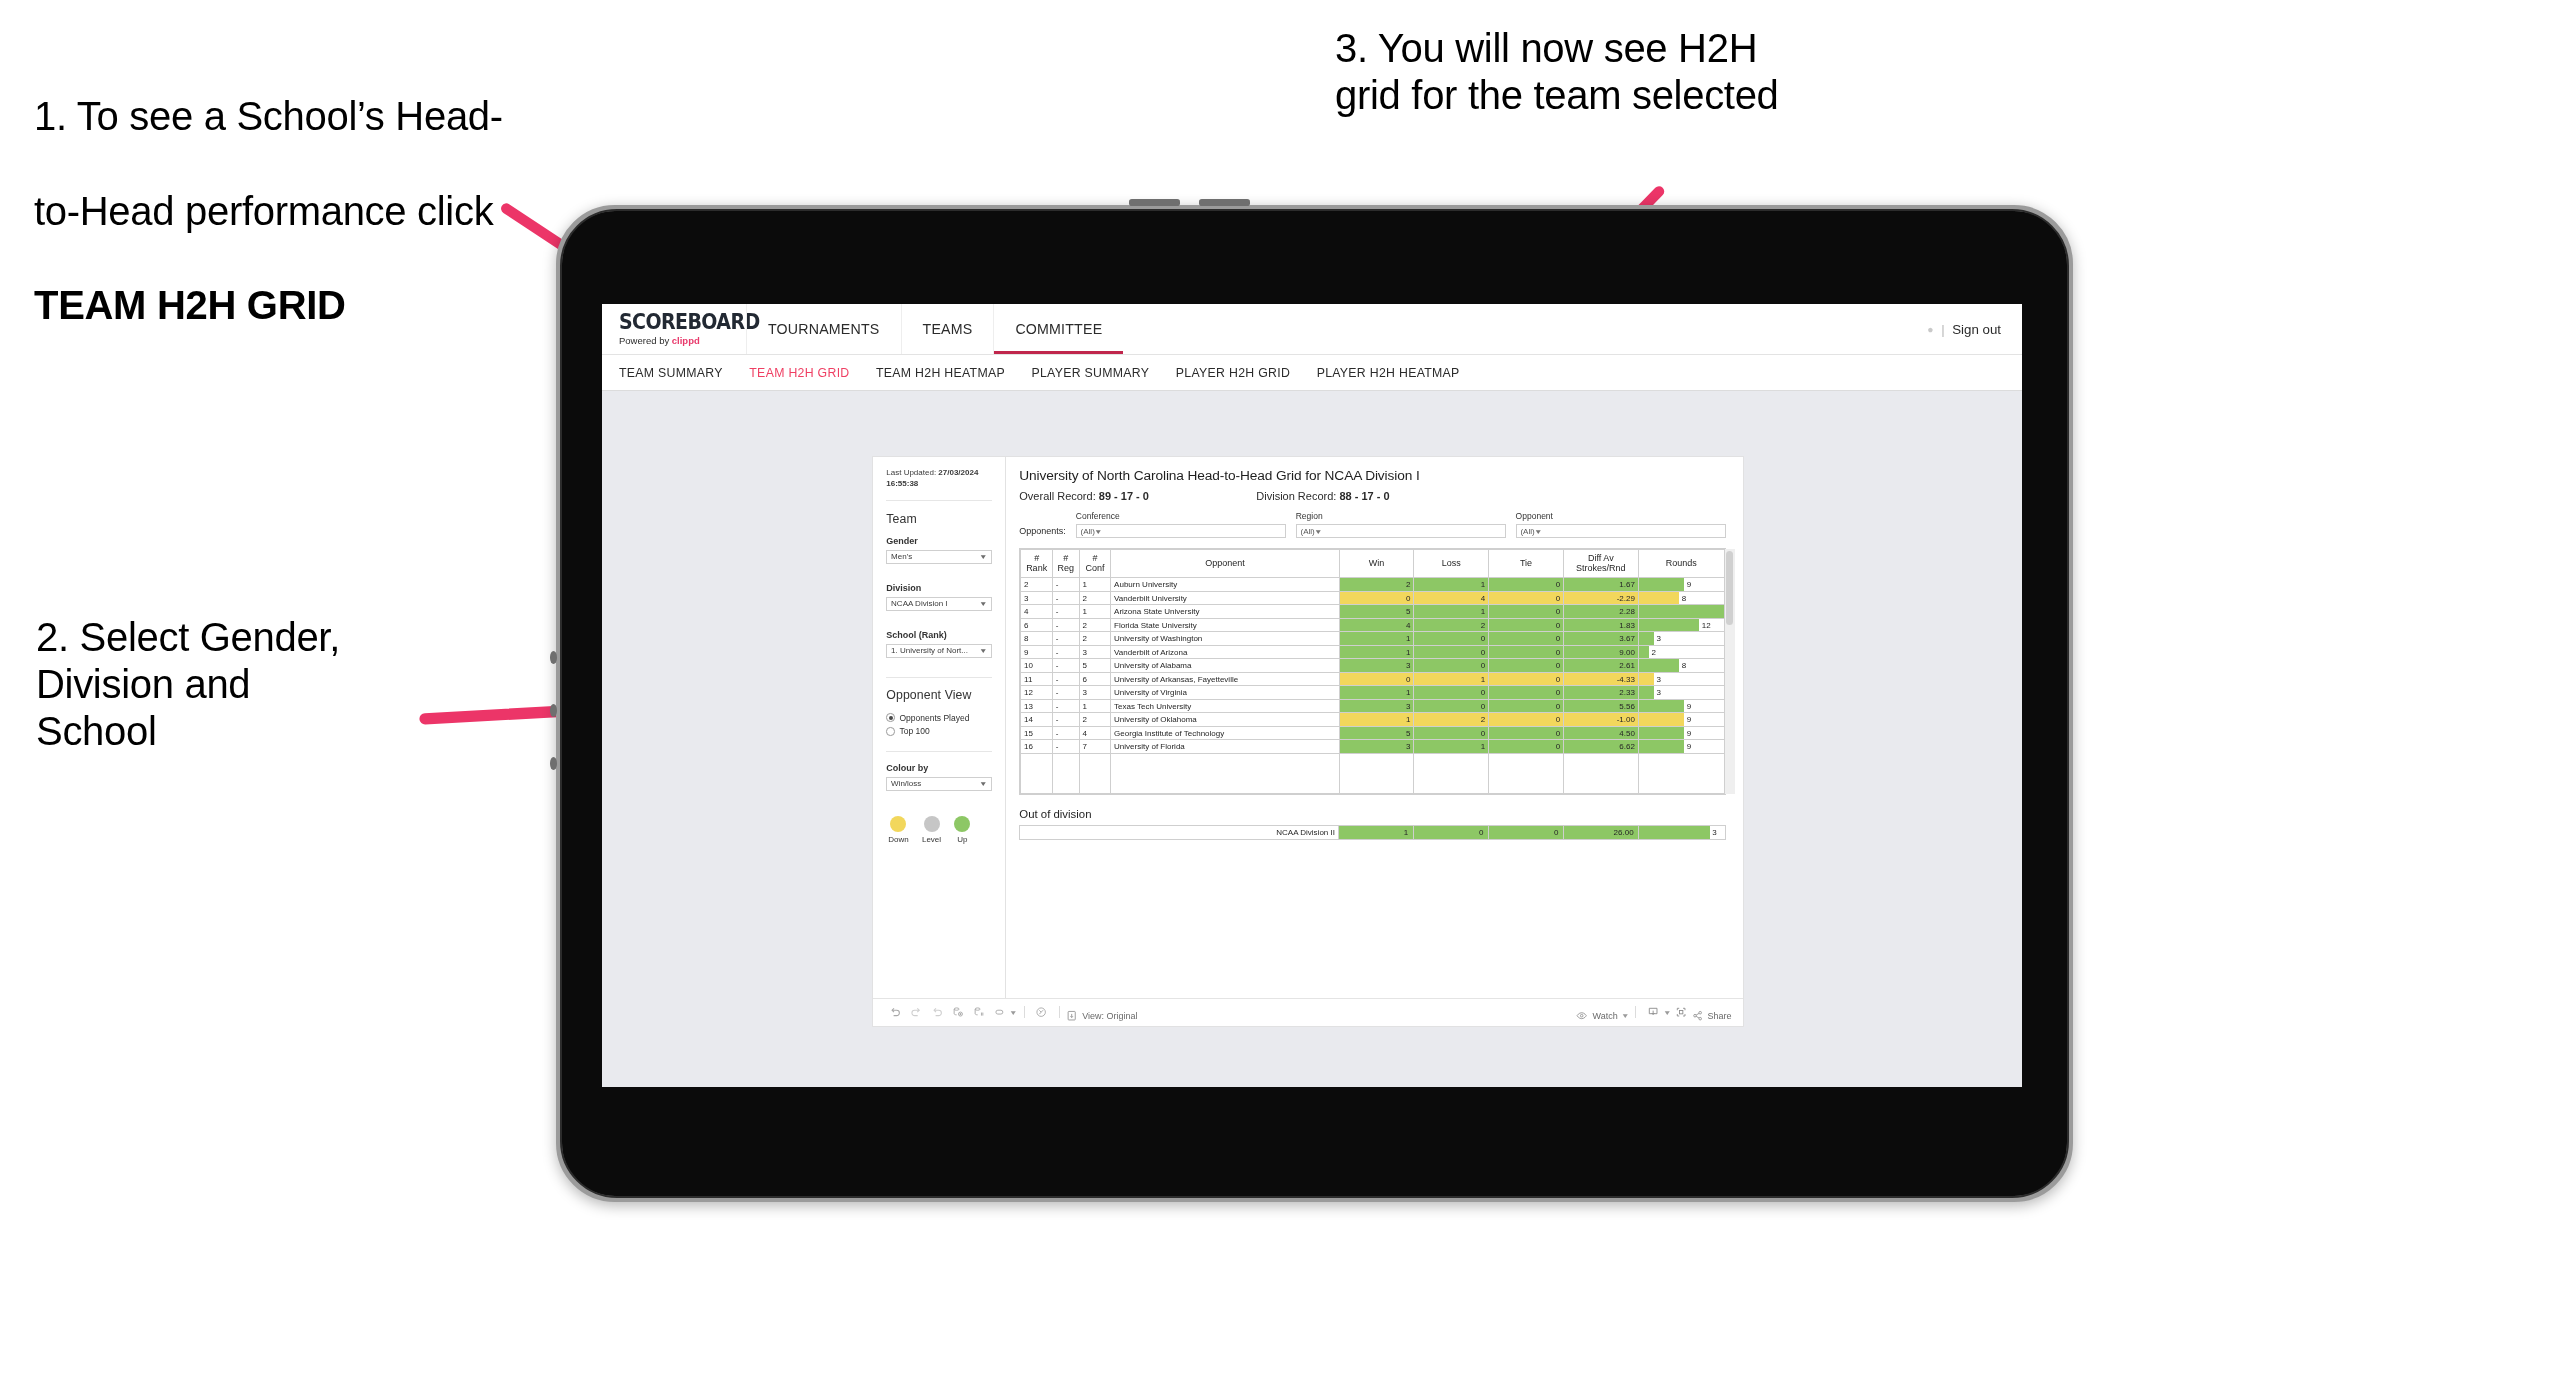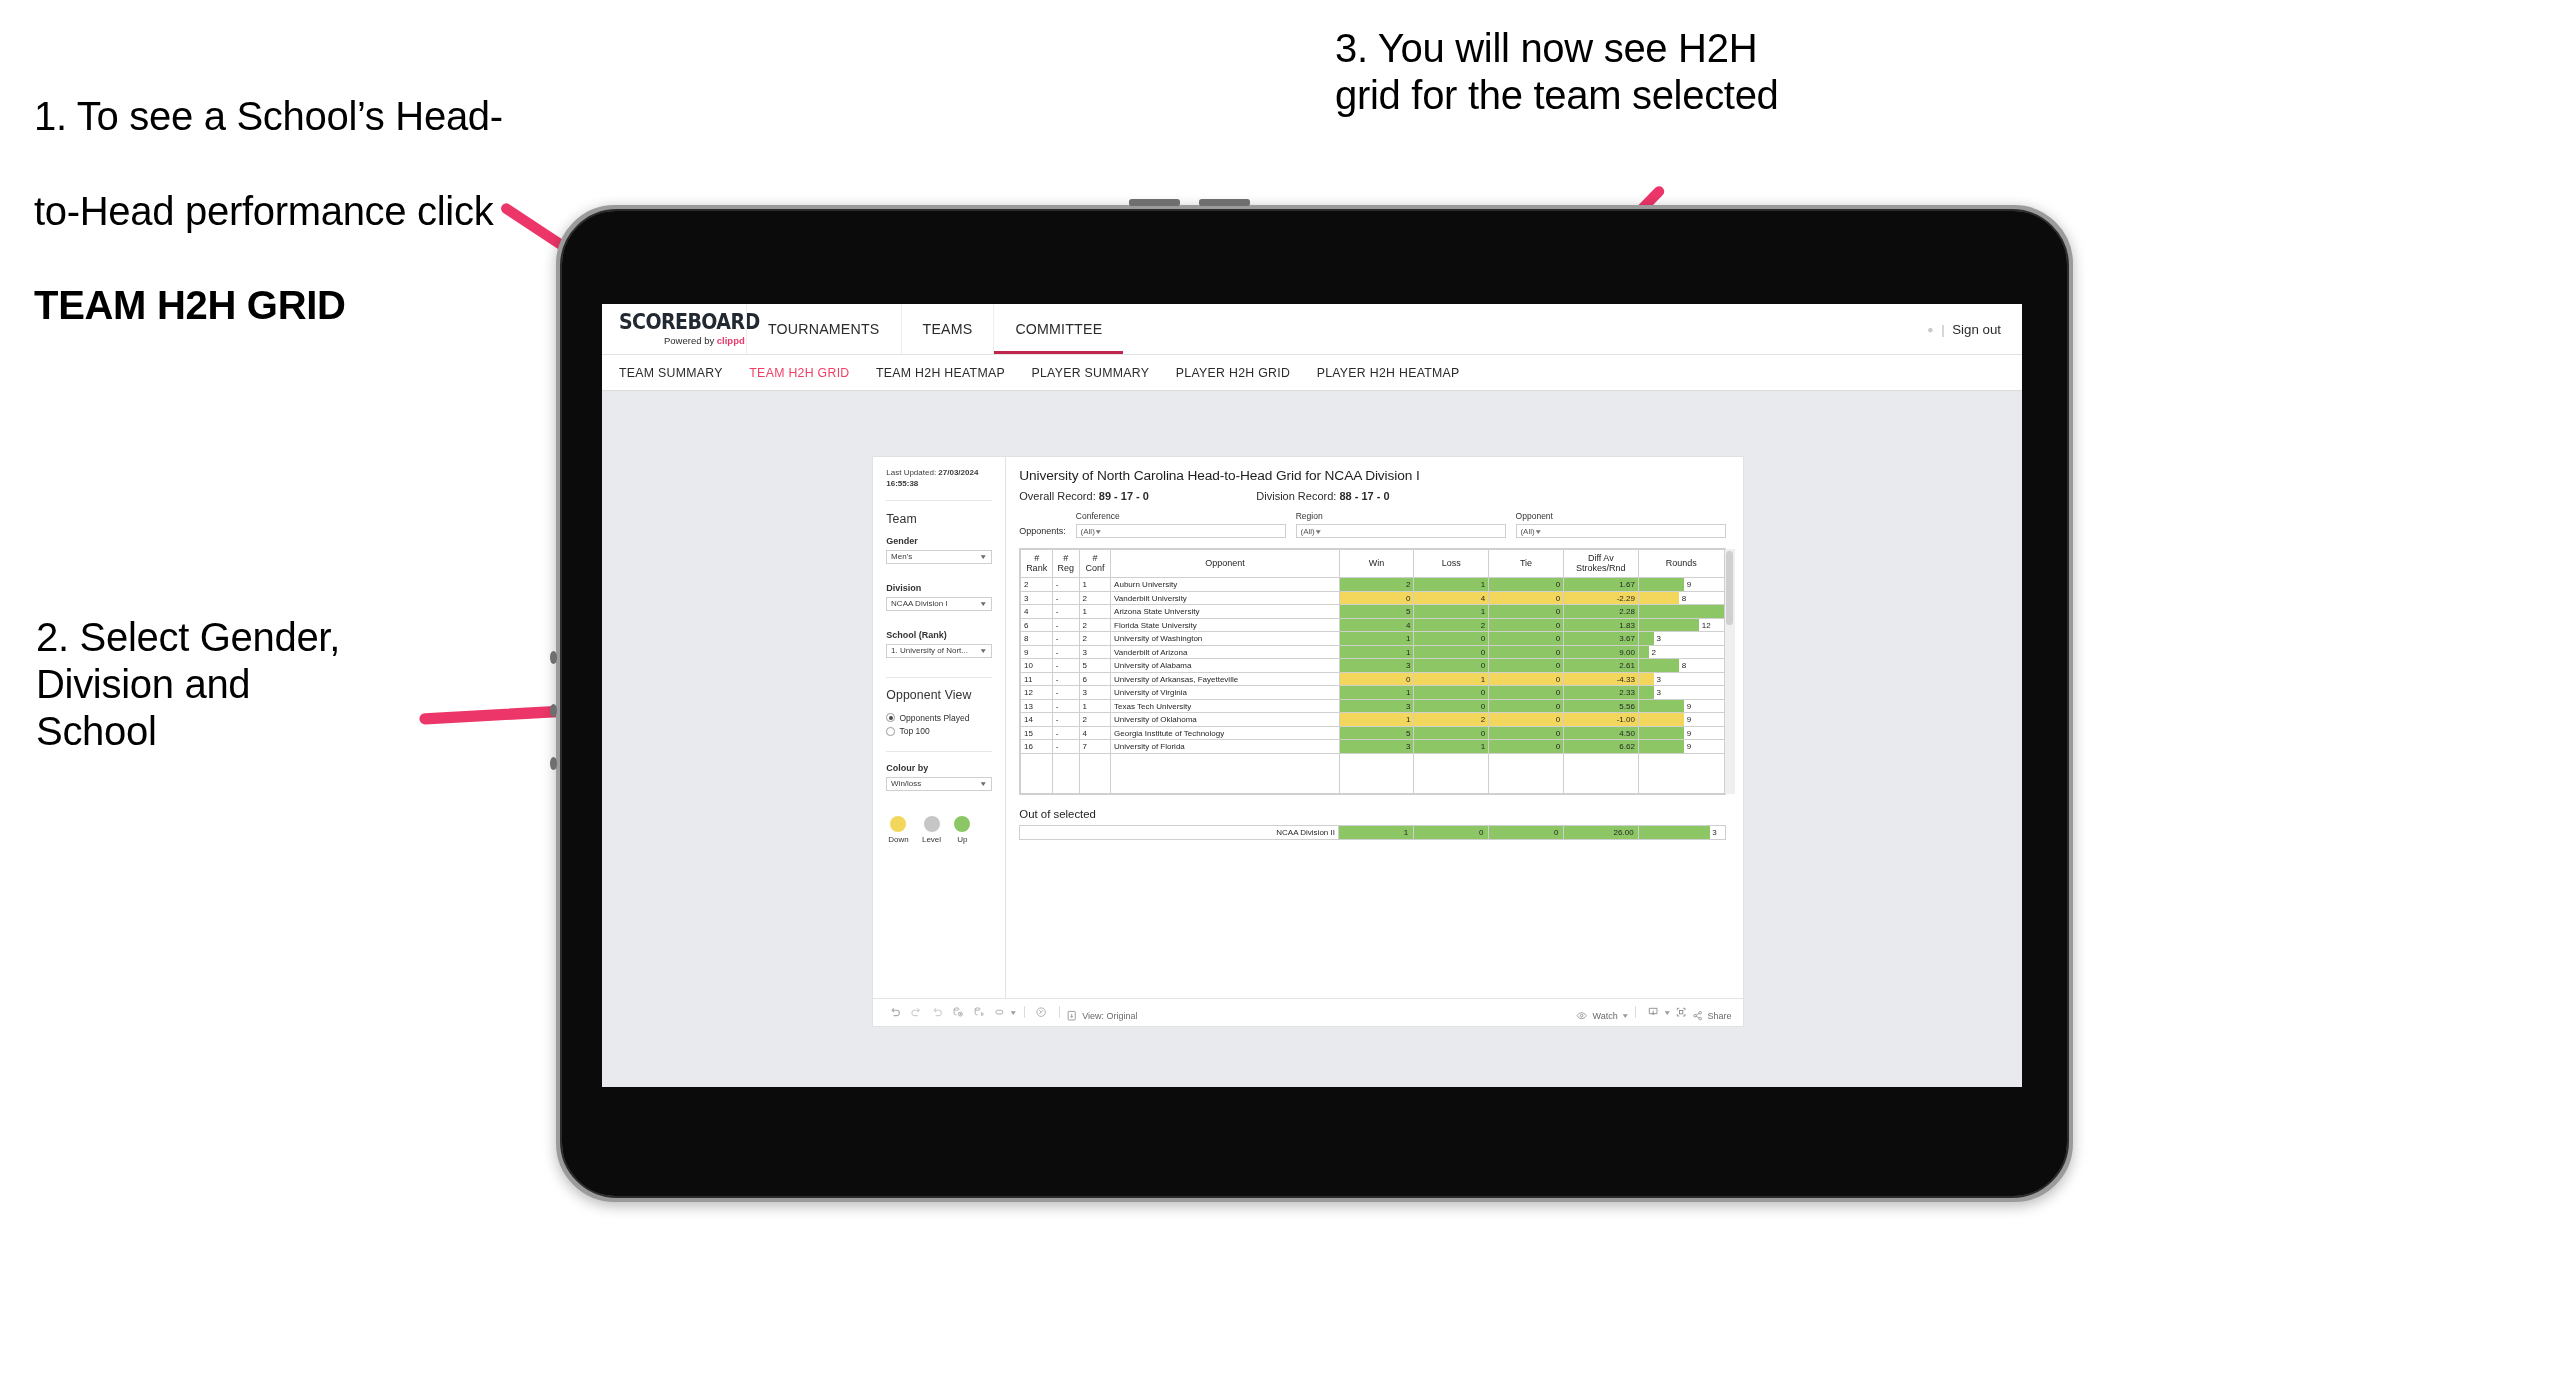--- a/index.html
+++ b/index.html
@@ -71,21 +71,21 @@
   #logo-block {
     width: 144px; display:flex; flex-direction:column; justify-content:center;
     padding-left: 17px;
   }
   .logo-main {
     font-family:"DejaVu Sans", sans-serif;
     font-weight: 700; font-size: 19px; letter-spacing: -0.6px;
     color:#222933; line-height:1;
     transform: scaleY(1.12);
   }
-  .logo-sub { font-size: 9.5px; color:#2b2b2b; margin-top:4.7px;margin-left:45px; }
+  .logo-sub { font-size: 9.5px; color:#2b2b2b; margin-top:4.7px; }
   .logo-sub .brand { color:#e8396b; font-weight:700; }
 
   .topnav { display:flex; align-items:stretch; }
   .topnav-item {
     display:flex; align-items:center; padding: 16px 21px;
     font-size: 14.2px; color:#2b2b2b; letter-spacing:0.2px;
     border-left: 0.9px solid #eeeeee;
     position: relative;
   }
   .topnav-item.active::after{
@@ -590,21 +590,21 @@
                         <td></td>
                         <td></td>
                       </tr>
                     </tbody>
                 </table>
                 <div class="vscroll">
                   <div class="vthumb" style="top:1.9px; height:74px;"></div>
                 </div>
               </div>
 
-              <div class="ood-title">Out of selected</div>
+              <div class="ood-title">Out of division</div>
               <table class="ood">
                 <colgroup>
                   <col style="width:250px">
                     <col style="width:59px">
                     <col style="width:59px">
                   <col style="width:59px">
                     <col style="width:59px">
                     <col style="width:68px">
                 </colgroup>
                 <tbody id="ood-body">

